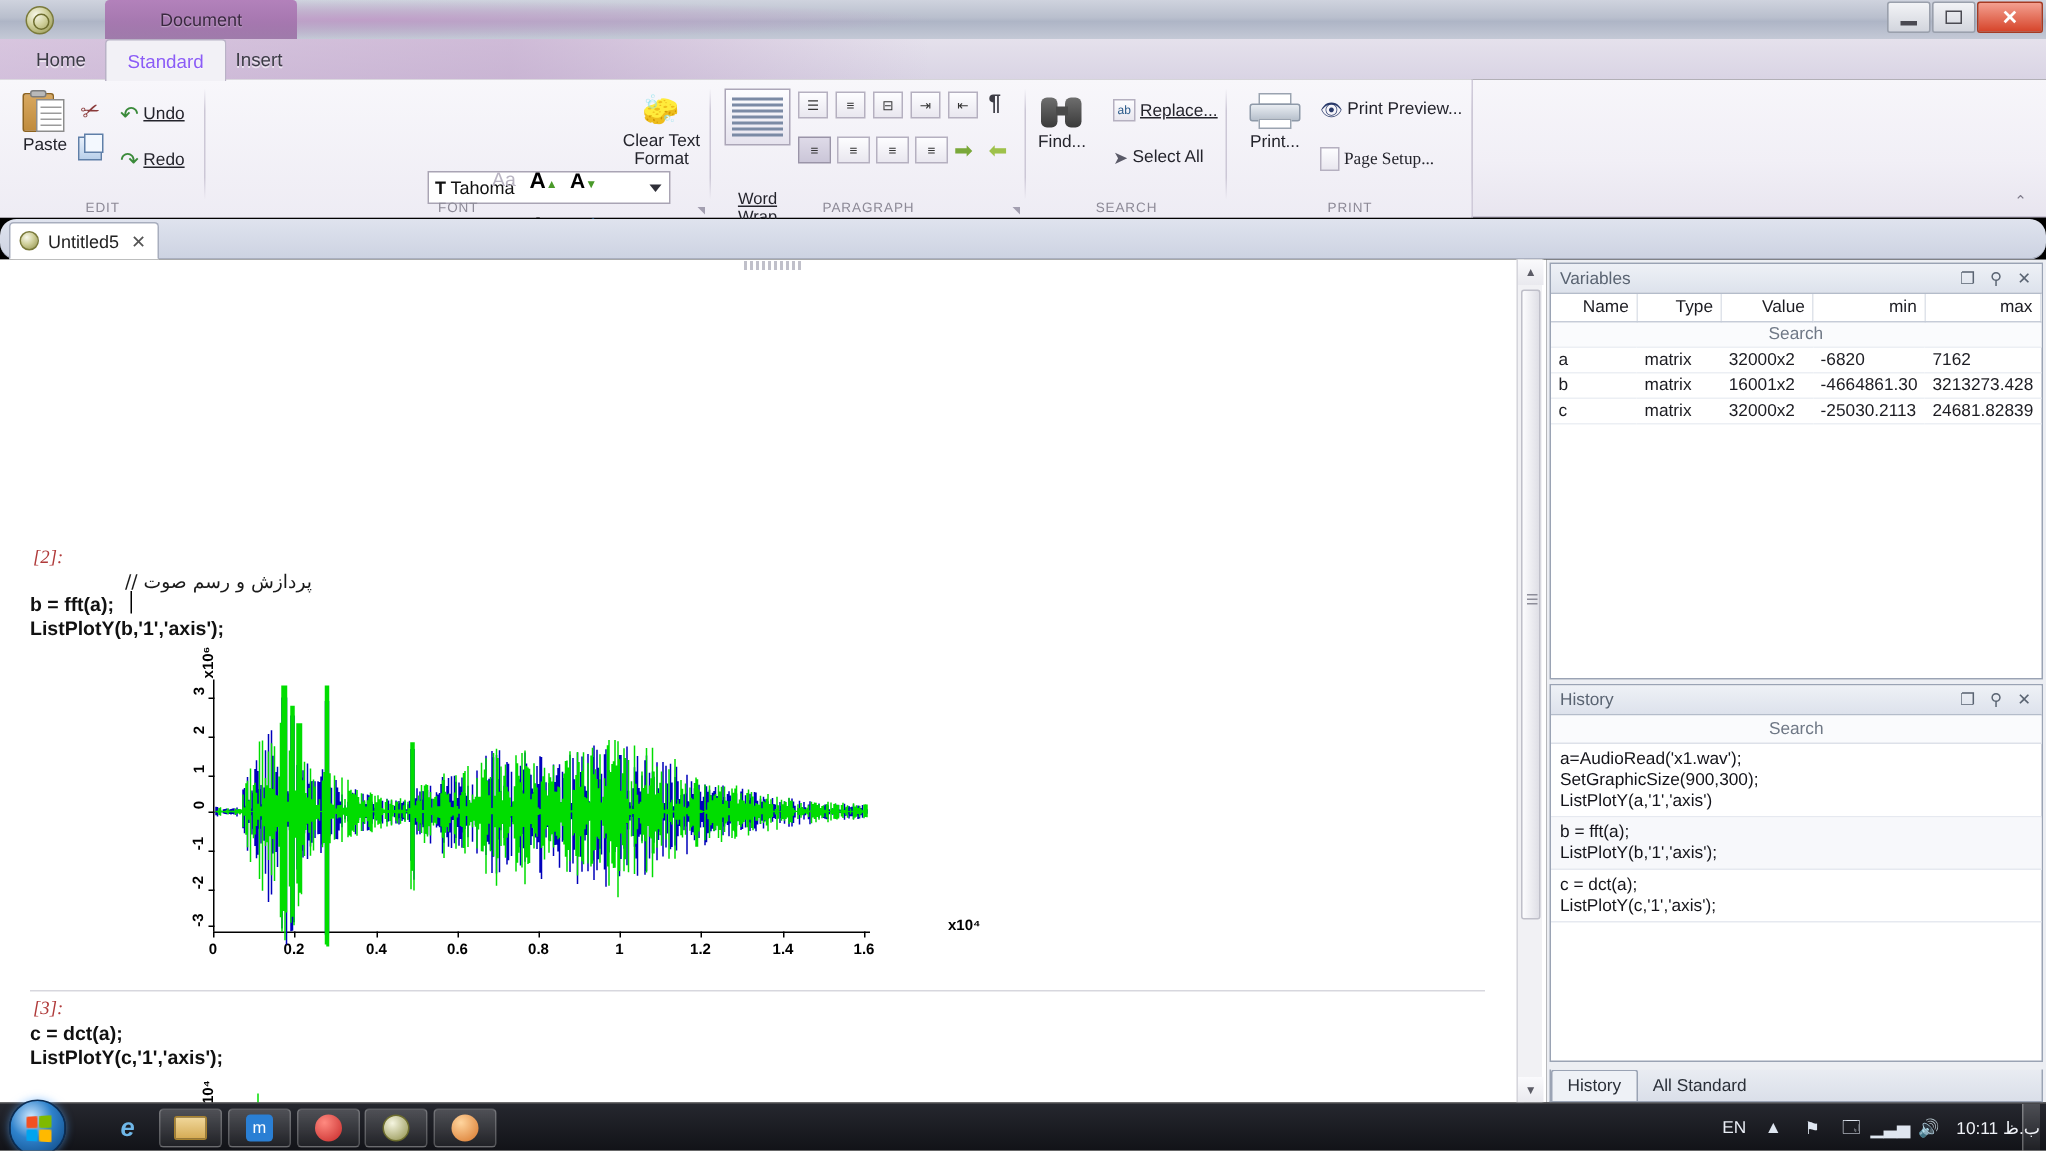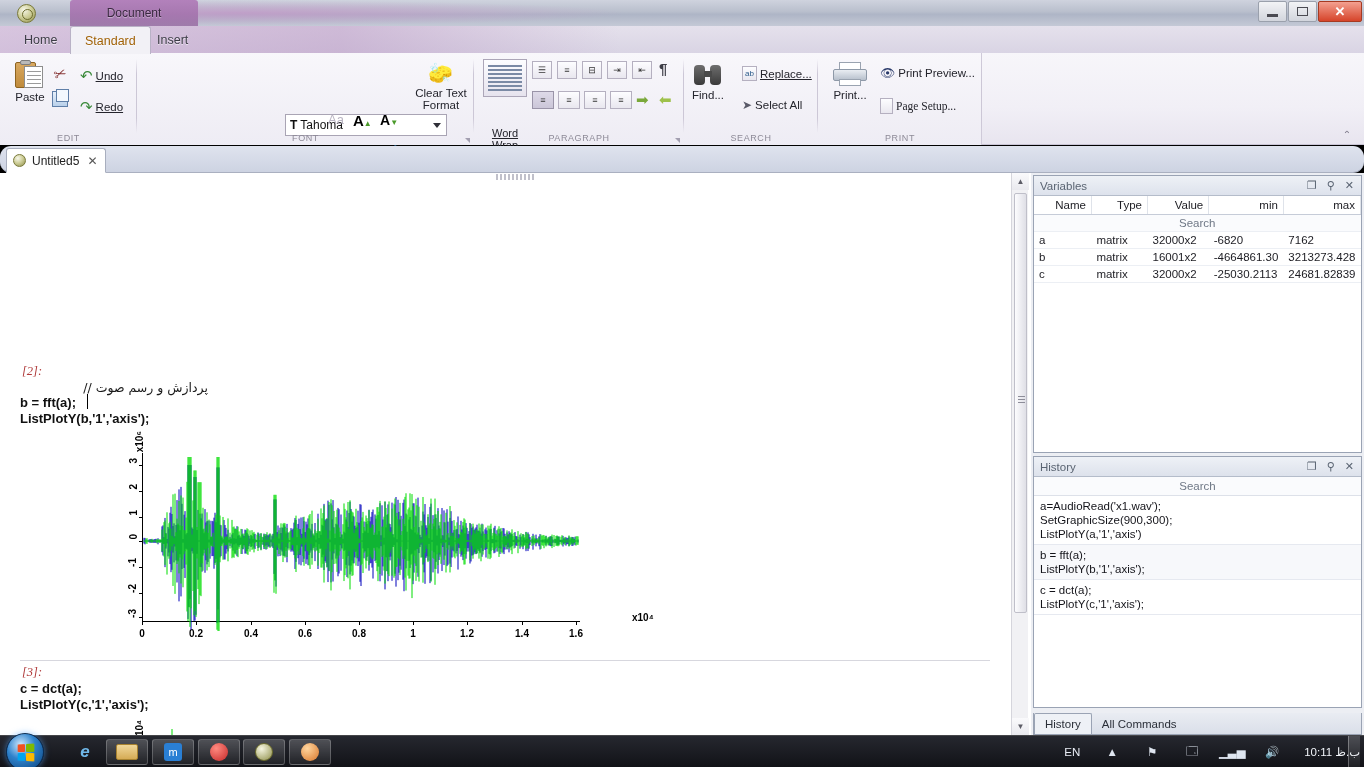--- a/index.html
+++ b/index.html
@@ -70,21 +70,21 @@
     position:absolute; left:0; top:0; width:620px; height:27px;
     background: linear-gradient(to right, rgba(205,175,212,.55), rgba(188,155,198,.55) 55%, rgba(205,180,210,0));
   }
   .ribtab {
     position:absolute; top:0; height:27px; padding:0 14px;
     display:flex; align-items:center; font-size:12.5px; color:#3c3c46;
     text-shadow:0 1px 0 rgba(255,255,255,.6);
   }
   .ribtab.active {
     background:#f2f1f6; border:1px solid #b9b2c6; border-bottom:none;
-    border-radius:3px 3px 0 0; color:#a16207; z-index:3; height:28px;
+    border-radius:3px 3px 0 0; color:#8b5cf6; z-index:3; height:28px;
   }
 
   
   .ribbon {
     position:absolute; left:0; top:53px; width:1364px; height:92px;
     background: linear-gradient(to bottom,#f7f6fa 0%, #f1eff6 60%, #e8e5ef 100%);
     border-bottom:1px solid #c9c4d4;
   }
   .ribbon .panelbg{
     position:absolute; left:0; top:0; width:982px; height:92px;
@@ -268,21 +268,21 @@
   }
   .startorb .flag{ width:17px;height:17px; display:grid; grid-template-columns:1fr 1fr; grid-template-rows:1fr 1fr; gap:1.5px; transform:perspective(30px) rotateY(-12deg);}
   .startorb .flag i{display:block;border-radius:1px;}
   .tbbtn {
     position:absolute; top:3px; width:42px; height:26px; border-radius:3px;
     background: linear-gradient(to bottom, rgba(255,255,255,.20), rgba(255,255,255,.06));
     border:1px solid rgba(255,255,255,.22);
     display:flex; align-items:center; justify-content:center;
   }
   .tbbtn.plain { background:transparent; border-color:transparent; }
-  .tray { position:absolute; right:4px; top:0; height:32px; display:flex; align-items:center; gap:24px;
+  .tray { position:absolute; right:4px; top:0; height:32px; display:flex; align-items:center; gap:10px;
     color:#e9edf5; font-size:11.5px; }
   .tray .ic { display:flex; align-items:center; justify-content:center; width:16px; height:16px; color:#dfe6f0;}
   .showdesk { position:absolute; right:0; top:0; width:12px; height:32px;
     background:linear-gradient(to bottom,rgba(255,255,255,.18),rgba(255,255,255,.05));
     border-left:1px solid rgba(255,255,255,.3); }
   .clock { font-size:11.5px; color:#f0f3f8; }
 </style>
 </head>
 <body>
 
@@ -623,21 +623,21 @@
 ListPlotY(a,'1','axis')</div>
         <div class="histitem">b = fft(a);
 ListPlotY(b,'1','axis');</div>
         <div class="histitem">c = dct(a);
 ListPlotY(c,'1','axis');</div>
       </div>
     </div>
 
     <div class="htabs">
       <div class="htab active">History</div>
-      <div class="htab">All Commands</div>
+      <div class="htab">All Standard</div>
     </div>
   </div>
 
   <div class="taskbar">
     <div class="startorb">
       <span class="flag">
         <i style="background:#f25022"></i>
           <i style="background:#7fba00"></i>
         <i style="background:#00a4ef"></i>
           <i style="background:#ffb900"></i>

